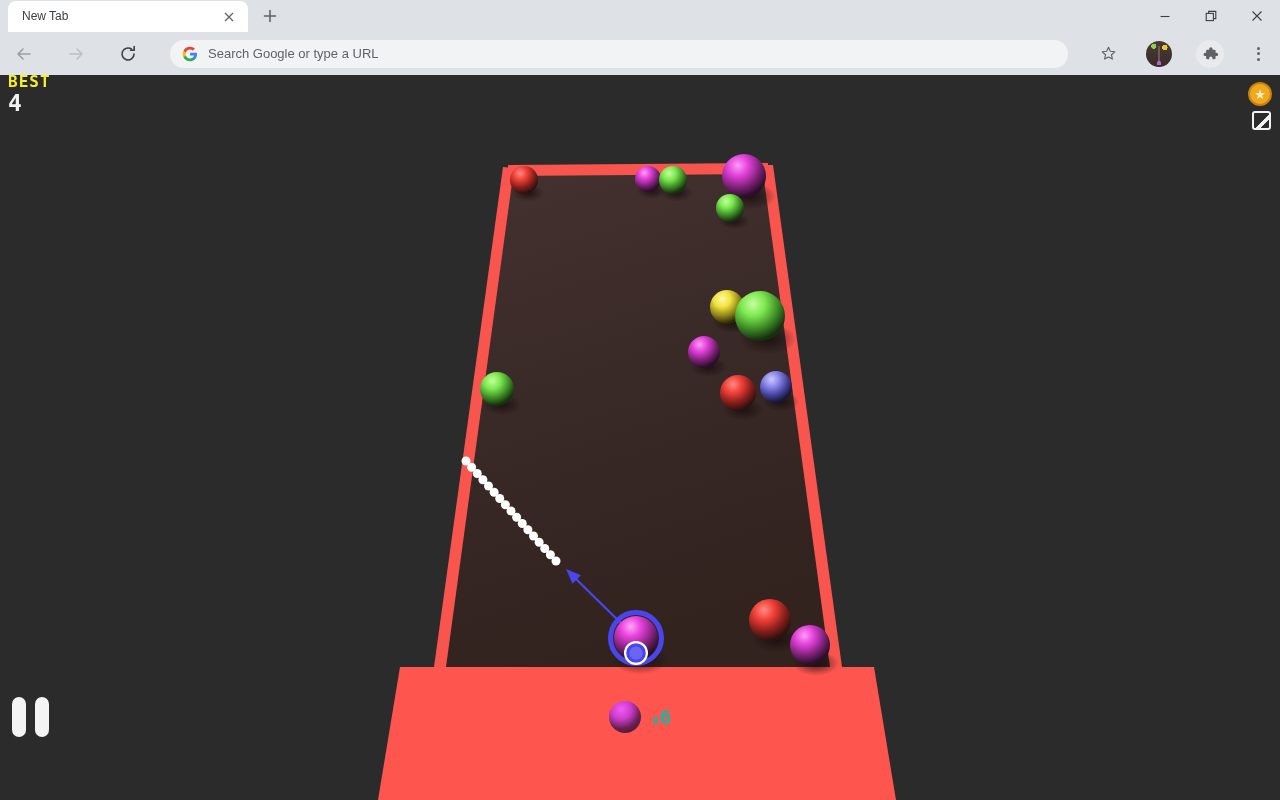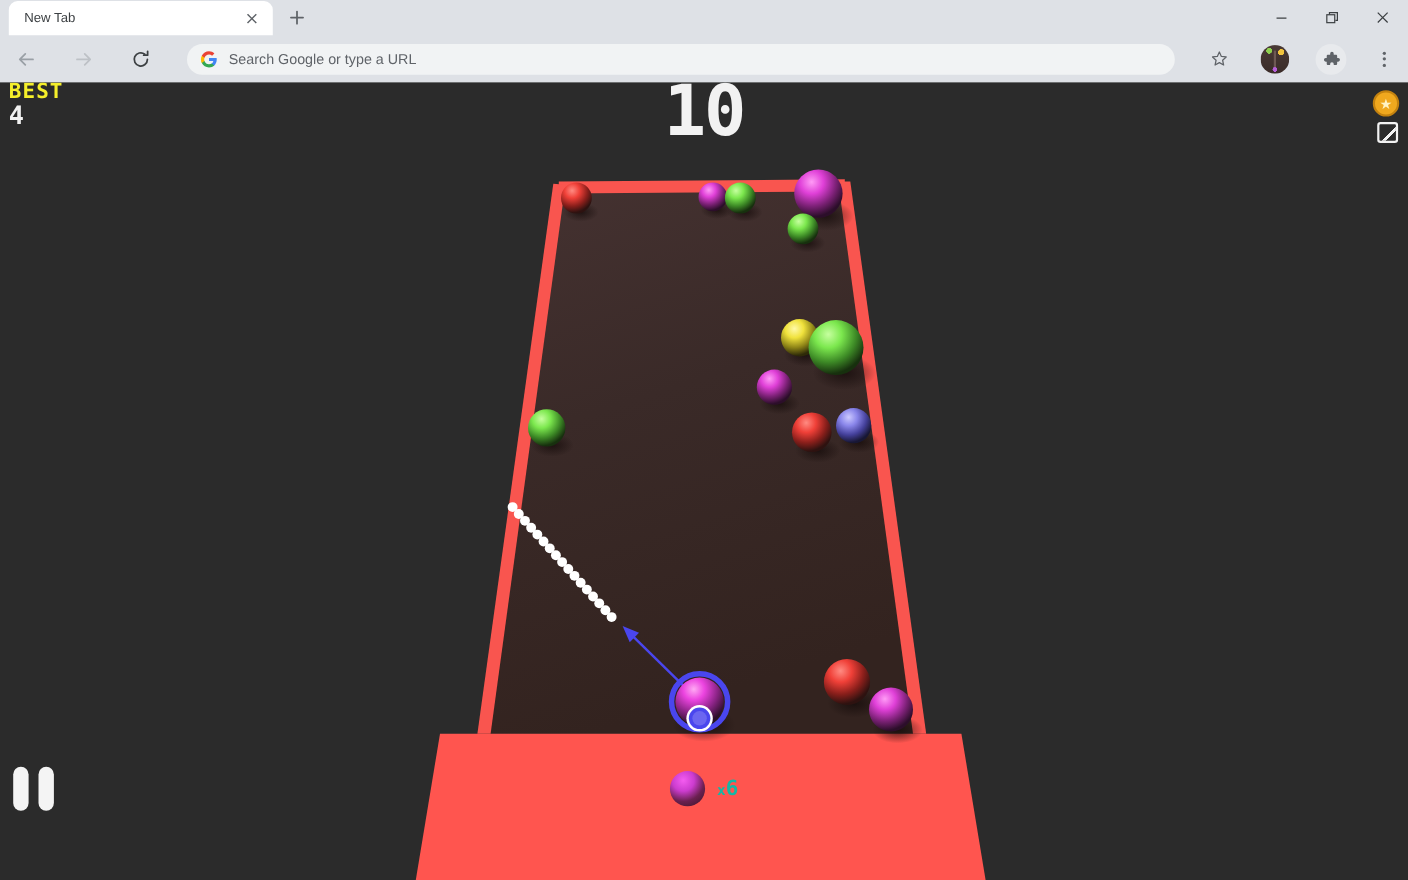--- a/index.html
+++ b/index.html
@@ -76,21 +76,21 @@
   .dots i { width:3px; height:3px; border-radius:50%; background:#5f6368; display:block; }
 
   
   #game { position:absolute; left:0; top:75px; width:1280px; height:725px; background:#2b2b2b; overflow:hidden; }
   #stage { position:absolute; inset:0; }
 
   
   .hud-best { position:absolute; left:8px; top:-3px; }
   .hud-best .lbl {
     font-family:"DejaVu Sans Mono", monospace; font-weight:bold;
-    font-size:19px; letter-spacing:1px; color:#f5ef2a;
+    font-size:16px; letter-spacing:1px; color:#f5ef2a;
   }
   .hud-best .val {
     font-family:"DejaVu Sans Mono", monospace; font-weight:bold;
     font-size:23px; color:#f2f2f2; line-height:1.05;
   }
   .hud-score {
     position:absolute; left:0; right:0; top:-5px; text-align:center;
     font-family:"DejaVu Sans Mono", monospace; font-weight:bold;
     font-size:64px; color:#f2f2f2; letter-spacing:-2px; line-height:1;
   }
@@ -343,21 +343,20 @@
           <circle cx="636" cy="578" r="9.8" fill="#4a46ee"></circle>
           <circle cx="636" cy="578" r="6.6" fill="#6b66f0"></circle>
         </g>
     </svg>
 
     <div class="hud-best">
       <div class="lbl">BEST</div>
       <div class="val">4</div>
     </div>
 
-    <div class="hud-score">10</div>
 
     <div class="coin">
         <span>★</span>
       </div>
     <div class="fs-icon"></div>
 
     <div class="pause">
         <i></i>
         <i></i>
       </div>

